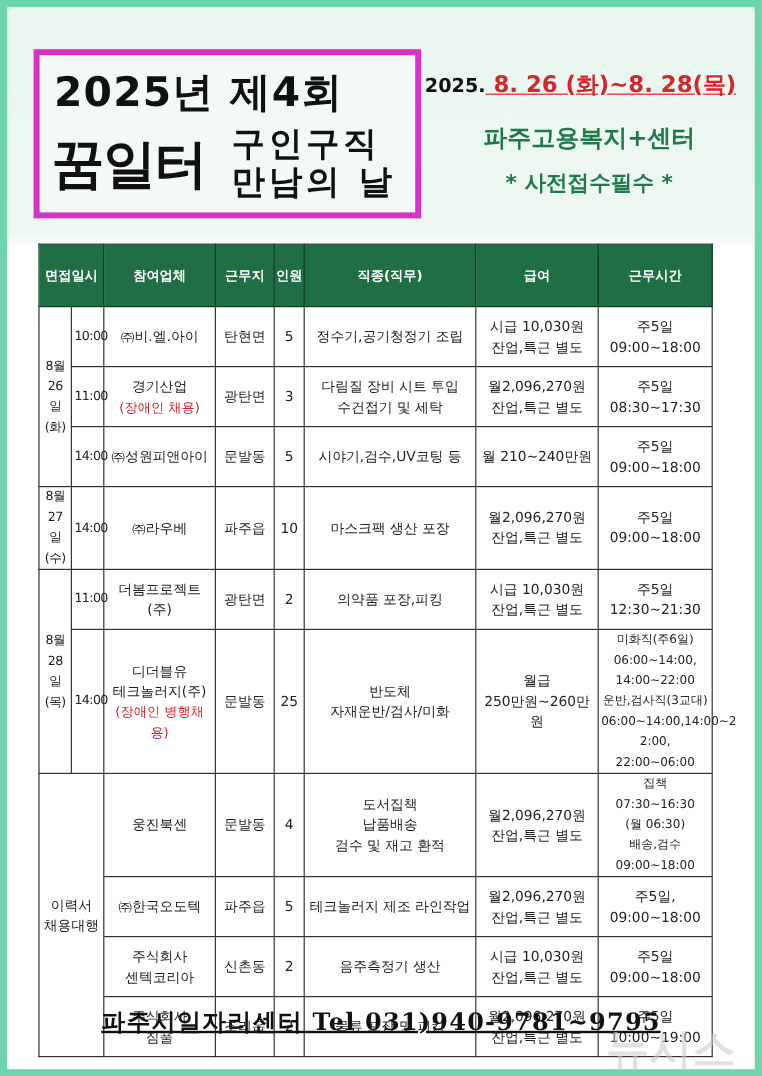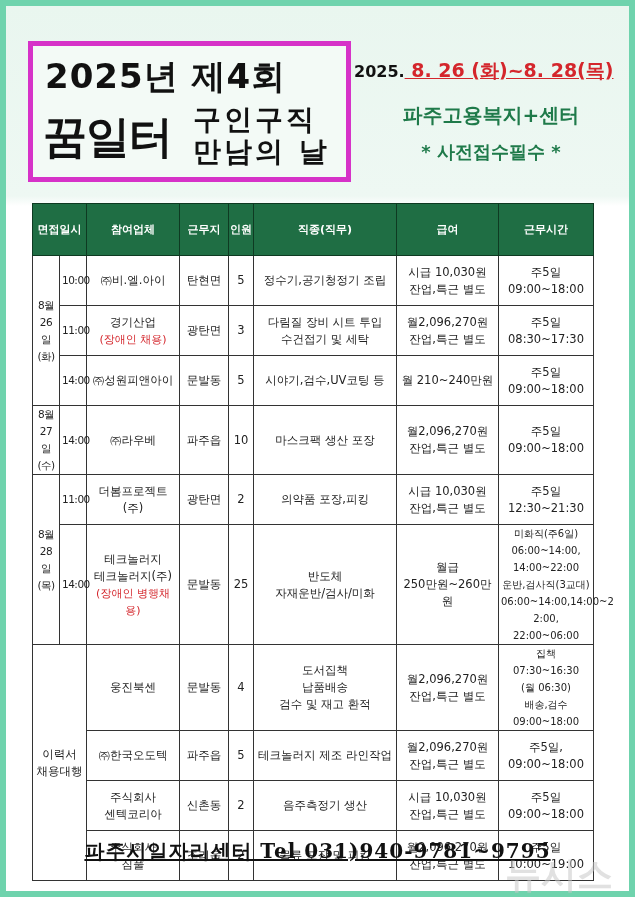--- a/index.html
+++ b/index.html
@@ -219,21 +219,21 @@
           </td>
         <td>
             <span class="blk">주5일</span>
             <span class="blk">12:30~21:30</span>
           </td>
       </tr>
 
       <tr style="height:100px">
         <td class="time">14:00</td>
         <td>
-            <span class="blk">테크놀러지</span>
+            <span class="blk">디더블유</span>
             <span class="blk">테크놀러지(주)</span>
             <span class="red">(장애인 병행채용)</span>
           </td>
         <td>문발동</td>
         <td>25</td>
         <td>
             <span class="blk">반도체</span>
             <span class="blk">자재운반/검사/미화</span>
           </td>
         <td>

